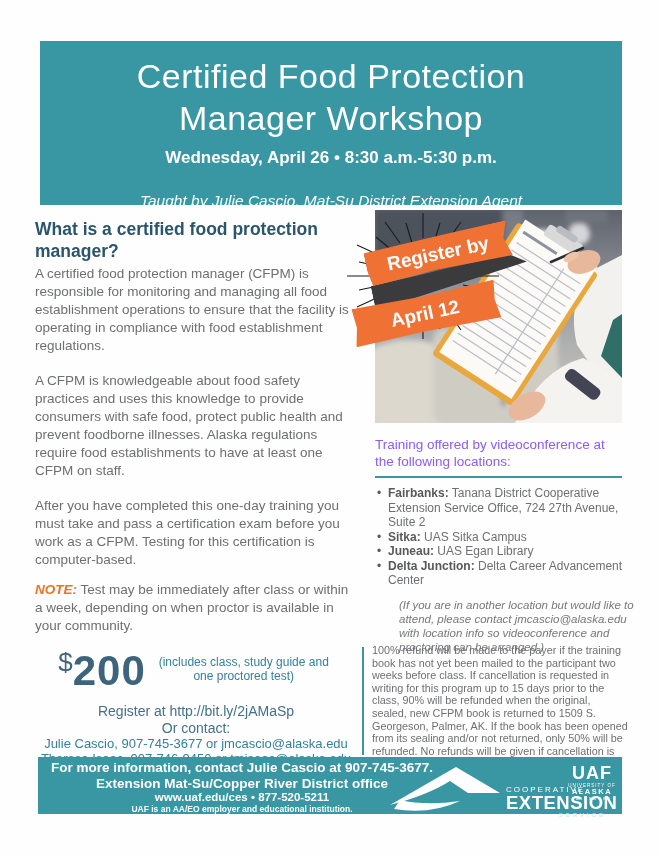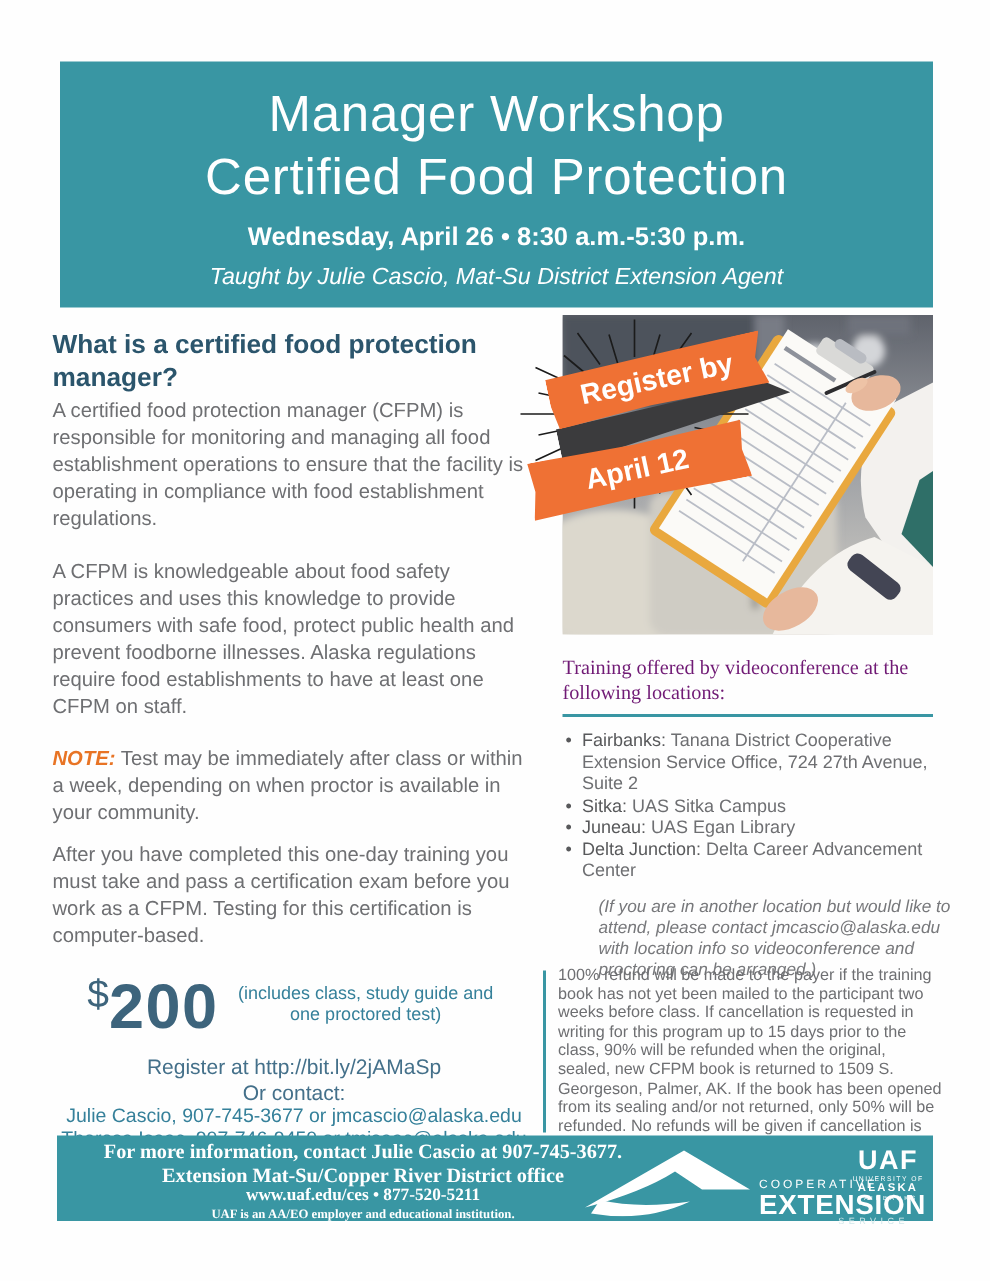--- a/index.html
+++ b/index.html
@@ -5,44 +5,44 @@
   * { margin:0; padding:0; box-sizing:border-box; }
   html,body { background:#ffffff; }
   body { font-family:"Liberation Sans","DejaVu Sans",sans-serif; }
   .page { position:relative; width:660px; height:854px; background:#fefefe; overflow:hidden; }
 
   
   .hdr { position:absolute; left:40px; top:41px; width:582px; height:164px;
          background:#3996a3; color:#fff; text-align:center; }
   .hdr-title { font-size:34px; line-height:42px; font-weight:400; letter-spacing:.5px; padding-top:14px; }
   .hdr-date { font-size:17px; font-weight:700; margin-top:9px; }
-  .hdr-tag  { font-size:15.5px; font-style:italic; margin-top:8px; }
+  .hdr-tag  { font-size:15.5px; font-style:italic; margin-top:24px; }
 
   
   .col-left { position:absolute; left:35px; top:218px; width:322px; color:#6e6f72; }
   h2.sec { color:#2b556c; font-size:17.5px; line-height:22px; font-weight:700; margin-bottom:3px; }
   .col-left p { font-size:13.5px; line-height:18px; margin-bottom:17px; }
   .note-label { color:#e87425; font-weight:700; font-style:italic; }
 
   .price-row { display:flex; justify-content:center; align-items:flex-start; margin:2px 0 6px 0; }
   .dollar { color:#3d647c; font-size:26px; font-weight:400; margin-top:2px; }
   .amount { color:#3d647c; font-size:42px; line-height:52px; font-weight:700; letter-spacing:1px; }
   .price-detail { color:#35809a; font-size:12px; line-height:14px; width:180px; margin:10px 0 0 8px;text-align:center; }
 
   .reg-line { text-align:center; color:#44708a; font-size:14px; line-height:17px; }
   .contact-line { text-align:center; color:#35809a; font-size:13px; line-height:14.5px; }
 
   .col-right { position:absolute; left:375px; top:210px; width:249px; }
   .photo { width:247px; height:213px; display:block; }
-  .rc-head { color:#701a75; font-size:13.5px; line-height:17px; margin-top:13px;font-family:Liberation Serif, serif; }
+  .rc-head { color:#8b5cf6; font-size:13.5px; line-height:17px; margin-top:13px; }
   .rc-rule { border:none; border-top:2px solid #3996a3; margin:6px 0 8px 0; width:247px; }
   .loc-list { list-style:none; }
   .loc-list li { position:relative; padding-left:13px; font-size:12px; line-height:14.5px; color:#6e6f72; }
   .loc-list li::before { content:"•"; position:absolute; left:2px; top:0; color:#58595b; font-size:12px; }
-  .loc-city { font-weight:400; color:#58595b; }
+  .loc-city { font-weight:700; color:#58595b; }
   .rc-note { font-style:italic; color:#77787b; font-size:11.5px; line-height:14px; margin:10px 0 0 24px; width:240px; }
 
   .refund { position:absolute; left:372px; top:644px; width:256px; color:#6e6f72;
             font-size:10.8px; line-height:12.6px; }
   .v-divider { position:absolute; left:362px; top:647px; width:2px; height:108px; background:#3996a3; }
 
   
   .badge { position:absolute; left:333px; top:205px; width:210px; height:155px; pointer-events:none; }
   .rays { position:absolute; left:10px; top:5px; }
   .ribbon { position:absolute; background:#ef7134; color:#fff; font-weight:700; font-size:19px;
@@ -50,21 +50,21 @@
   .ribbon1 { left:32px; top:30px; width:146px; height:37px;
              clip-path:polygon(0 8%,55% 3%,100% 0,96% 46%,100% 96%,45% 92%,2% 100%,0 55%); }
   .ribbon2 { left:18px; top:89px; width:148px; height:39px;
              clip-path:polygon(2% 0,50% 6%,100% 2%,98% 52%,100% 100%,48% 95%,0 98%,3% 50%); }
   .ribbon-shadow { position:absolute; left:38px; top:62px; width:158px; height:26px; background:#3b3b3d;
              transform:rotate(-12deg);
              clip-path:polygon(0 10%,90% 0,100% 42%,10% 100%,0 88%); }
 
   
   .footer { position:absolute; left:38px; top:757px; width:584px; height:57px; background:#3996a3; color:#fff; }
-  .footer-lines { position:absolute; left:8px; top:3px; width:392px; text-align:center;font-family:Liberation Serif, serif; }
+  .footer-lines { position:absolute; left:8px; top:3px; width:392px; text-align:center; }
   .f1 { font-size:13.5px; font-weight:700; line-height:15.5px; }
   .f2 { font-size:13.5px; font-weight:700; line-height:15.5px; }
   .f3 { font-size:11.5px; font-weight:700; line-height:13px; }
   .f4 { font-size:8.5px; font-weight:700; line-height:10px; }
   .swoosh { position:absolute; left:350px; top:8px; }
   .ces { position:absolute; left:468px; top:13px; width:100px; color:#fff; }
   .ces-top { font-size:8px; letter-spacing:2px; font-weight:400;margin-top:15px; }
   .ces-mid { font-size:18.5px; font-weight:700; letter-spacing:.5px; line-height:18px; }
   .ces-bot { font-size:6px; letter-spacing:3px; text-align:right; color:#cfe7ea; }
   .uaf { position:absolute; right:4px; top:7px; width:52px; text-align:center; color:#fff; }
@@ -73,33 +73,33 @@
   .uaf-s2 { font-size:7.5px; font-weight:700; letter-spacing:1.5px; line-height:8px; }
   .uaf-s3 { font-size:4px; letter-spacing:2px; }
 </style>
 </head>
 <body>
 
 <div class="page">
 
   <div class="hdr">
     <div class="hdr-title">
+      <div>Certified Food Protection</div>
       <div>Manager Workshop</div>
-      <div>Certified Food Protection</div>
     </div>
     <div class="hdr-date">Wednesday, April 26  •  8:30 a.m.-5:30 p.m.</div>
     <div class="hdr-tag">Taught by Julie Cascio, Mat-Su District Extension Agent</div>
   </div>
 
   <div class="col-left">
     <h2 class="sec">What is a certified food protection manager?</h2>
     <p>A certified food protection manager (CFPM) is responsible for monitoring and managing all food establishment operations to ensure that the facility is operating in compliance with food establishment regulations.</p>
     <p>A CFPM is knowledgeable about food safety practices and uses this knowledge to provide consumers with safe food, protect public health and prevent foodborne illnesses. Alaska regulations require food establishments to have at least one CFPM on staff.</p>
+    <p style="margin-bottom:12px">After you have completed this one-day training you must take and pass a certification exam before you work as a CFPM. Testing for this certification is computer-based.</p>
     <p style="margin-bottom:10px"><span class="note-label">NOTE:</span><span> Test may be immediately after class or within a week, depending on when proctor is available in your community.</span></p>
-    <p style="margin-bottom:12px">After you have completed this one-day training you must take and pass a certification exam before you work as a CFPM. Testing for this certification is computer-based.</p>
 
     <div class="price-row">
       <span class="dollar">$</span>
       <span class="amount">200</span>
       <span class="price-detail">(includes class, study guide and one proctored test)</span>
     </div>
 
     <div class="reg-line">Register at http://bit.ly/2jAMaSp</div>
     <div class="reg-line">Or contact:</div>
     <div class="contact-line">Julie Cascio, 907-745-3677 or jmcascio@alaska.edu</div>

